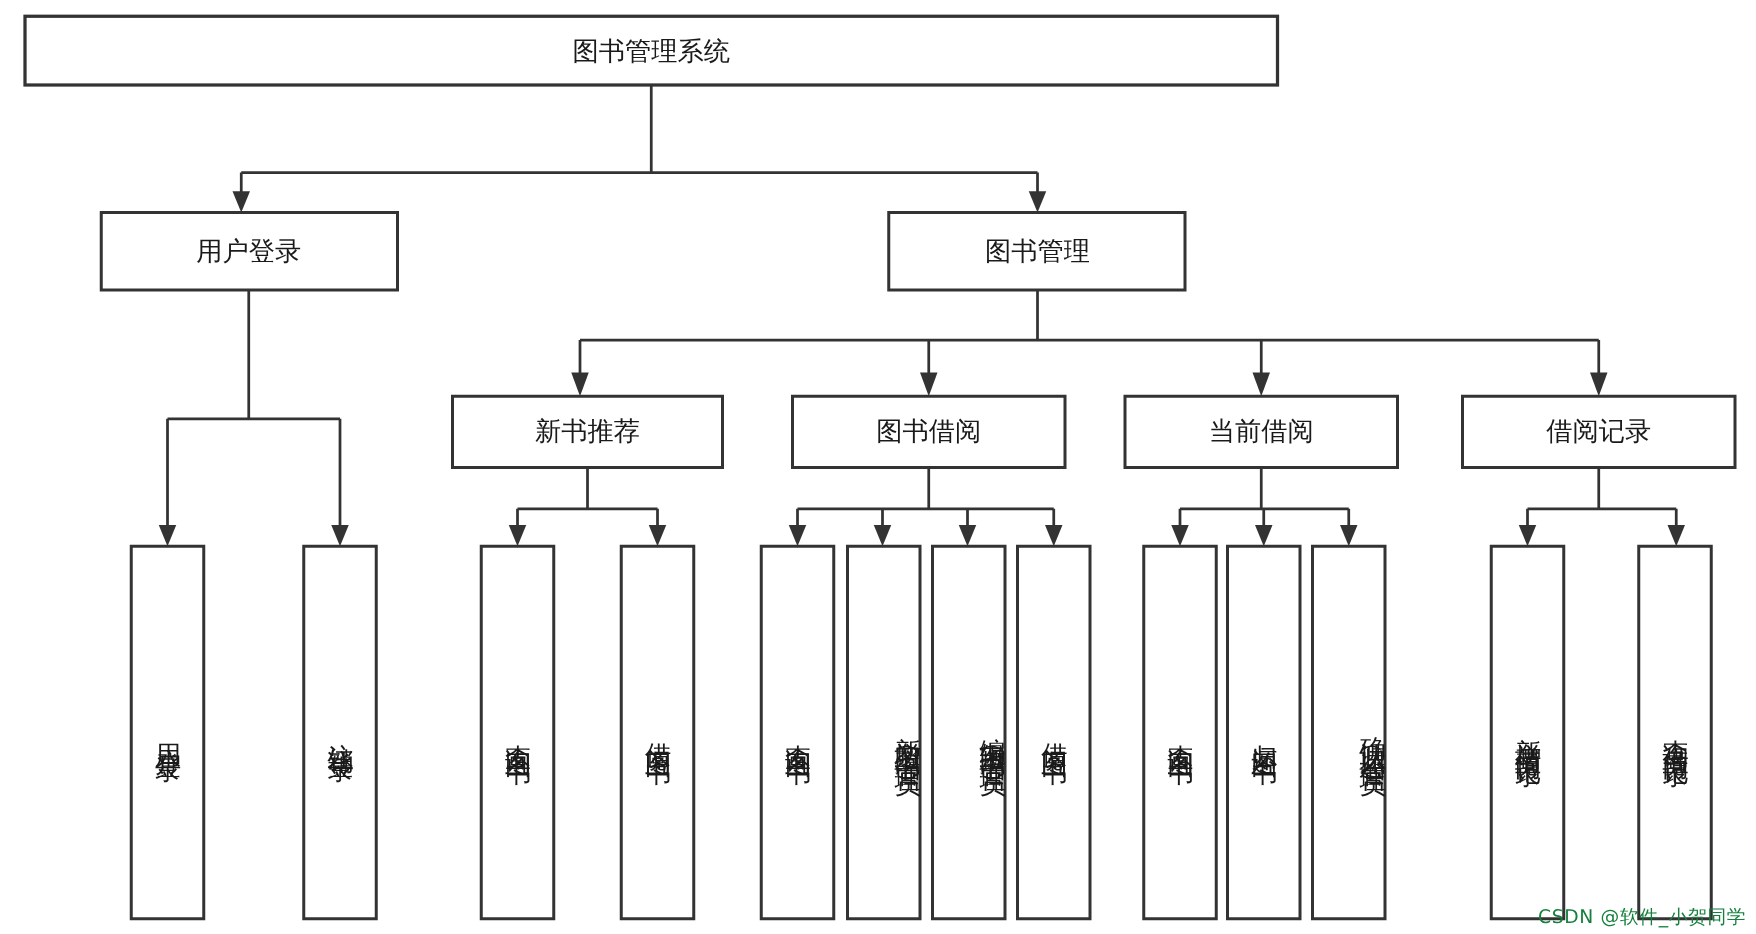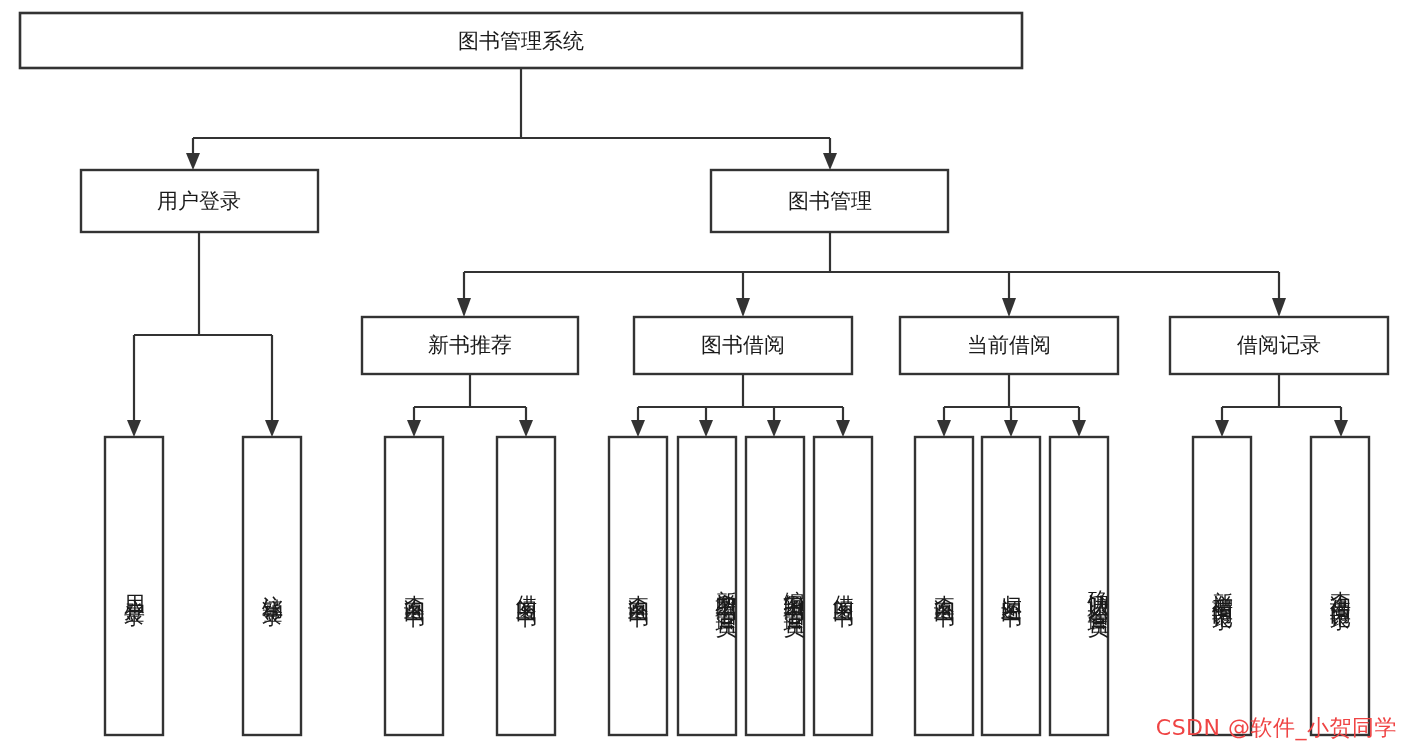--- a/index.html
+++ b/index.html
@@ -68,22 +68,22 @@
     line-height: 1;
     color: #1a1a1a;
     pointer-events: none;
     user-select: none;
   }
   .watermark {
     position: absolute;
     right: 8px;
     bottom: 4px;
     font-family: "DejaVu Sans", "Liberation Sans", sans-serif;
-    font-size: 22px;
-    color: #ef4444;
+    font-size: 15px;
+    color: #15803d;
     letter-spacing: 0.5px;
     white-space: nowrap;
     margin-top: 12px;
   }
 </style>
 </head>
 <body>
 
 <div id="diagram-root">
 

